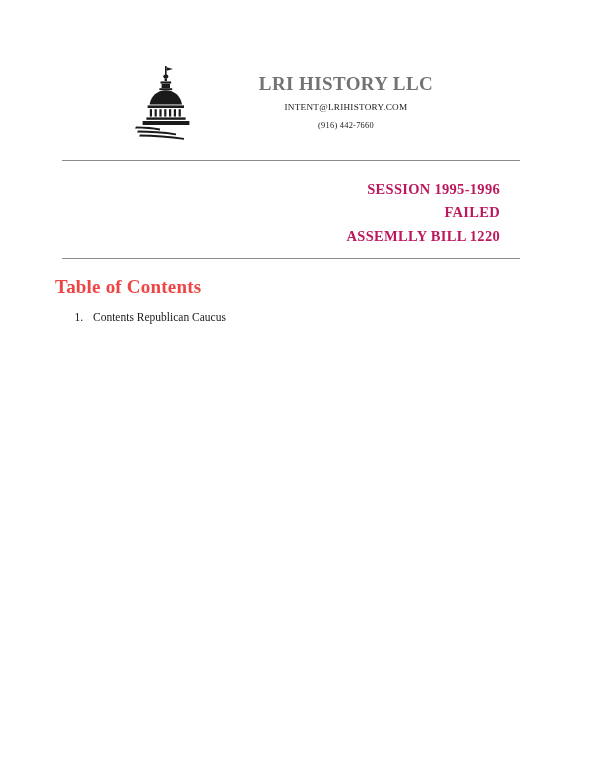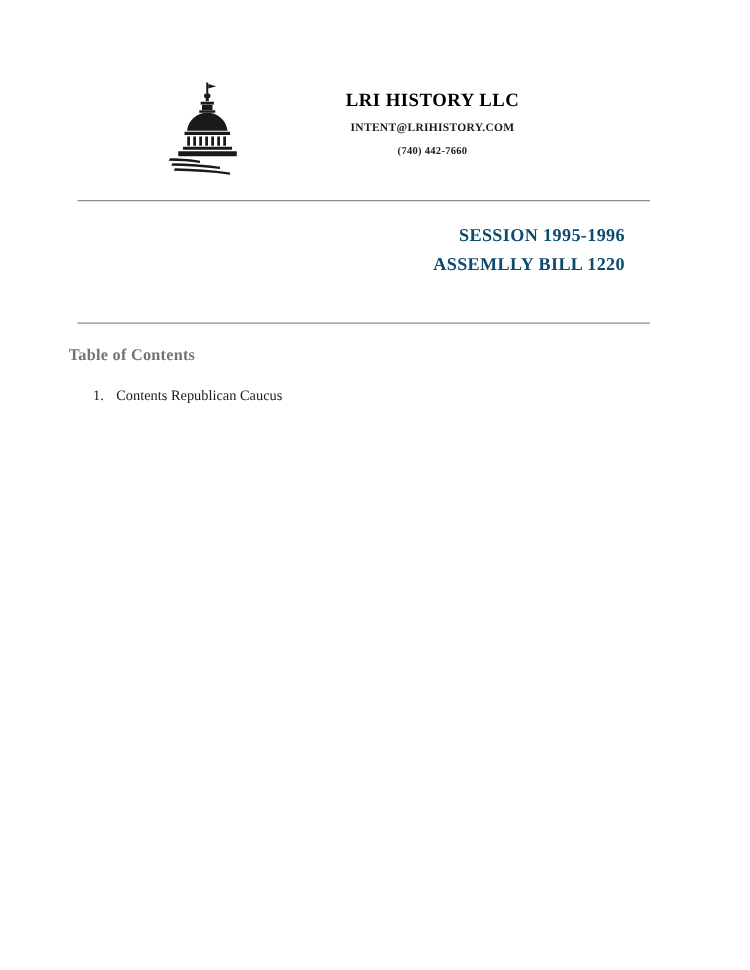--- a/index.html
+++ b/index.html
@@ -42,34 +42,33 @@
   }
   .logo-wrap svg { display: block; }
 
   .letterhead-text {
     width: 260px;
     text-align: center;
     padding-top: 14px;
   }
   .company-name {
     font-family: "Liberation Serif", serif;
-    font-size: 15px;
+    font-size: 19px;
     font-weight: bold;
     letter-spacing: 0.4px;
-    color: #000000;
+    color: #737373;
     line-height: 1.25;
   }
   .contact-line {
     font-family: "Liberation Serif", serif;
     font-size: 9.2px;
     letter-spacing: 0.25px;
     color: #1a1a1a;
     margin-top: 5px;
     line-height: 1.35;
-    font-weight: bold;
   }
   .contact-line.phone {
     font-size: 8.4px;
     margin-top: 7px;
   }
 
   
   .rule {
     position: absolute;
     left: 62px;
@@ -86,33 +85,33 @@
     top: 178px;
     left: 62px;
     width: 438px;
     text-align: right;
   }
   .title-line {
     font-family: "Liberation Serif", serif;
     font-size: 14.5px;
     font-weight: bold;
     letter-spacing: 0.3px;
-    color: #0c4a6e;
+    color: #be185d;
     line-height: 1.62;
   }
 
   
   .toc-heading {
     position: absolute;
     top: 276px;
     left: 55px;
     font-family: "Liberation Serif", serif;
-    font-size: 13px;
+    font-size: 19px;
     font-weight: bold;
-    color: #737373;
+    color: #ef4444;
     letter-spacing: 0.2px;
   }
   .toc-list {
     position: absolute;
     top: 308px;
     left: 55px;
     width: 470px;
     margin: 0;
     padding: 0;
     list-style: none;
@@ -172,29 +171,30 @@
 
           <path d="M12.0 62.6 C22.0 62.6 30.0 63.4 36.0 64.6 L36.0 66.4 C28.0 65.2 20.0 64.6 11.0 64.6 Z"></path>
           <path d="M14.0 66.6 C26.0 66.6 40.0 67.6 52.0 69.4 L52.0 71.2 C40.0 69.6 26.0 68.6 13.0 68.6 Z"></path>
           <path d="M16.0 70.6 C30.0 70.8 46.0 72.0 60.0 74.0 L60.0 75.8 C46.0 73.8 30.0 72.8 15.0 72.6 Z"></path>
         </g>
       </svg>
     </div>
     <div class="letterhead-text">
       <div class="company-name">LRI HISTORY LLC</div>
       <div class="contact-line">INTENT@LRIHISTORY.COM</div>
-      <div class="contact-line phone">(740) 442-7660</div>
+      <div class="contact-line phone">(916) 442-7660</div>
     </div>
   </div>
 
   <div class="rule rule-top"></div>
   <div class="rule rule-bottom"></div>
 
   <div class="title-block">
     <div class="title-line">SESSION  1995-1996</div>
+    <div class="title-line">FAILED</div>
     <div class="title-line">ASSEMLLY BILL 1220</div>
   </div>
 
   <div class="toc-heading">Table of Contents</div>
   <ul class="toc-list">
     <li class="toc-item">
       <span class="toc-num">1.</span>
       <span class="toc-label">Contents Republican Caucus</span>
     </li>
   </ul>

